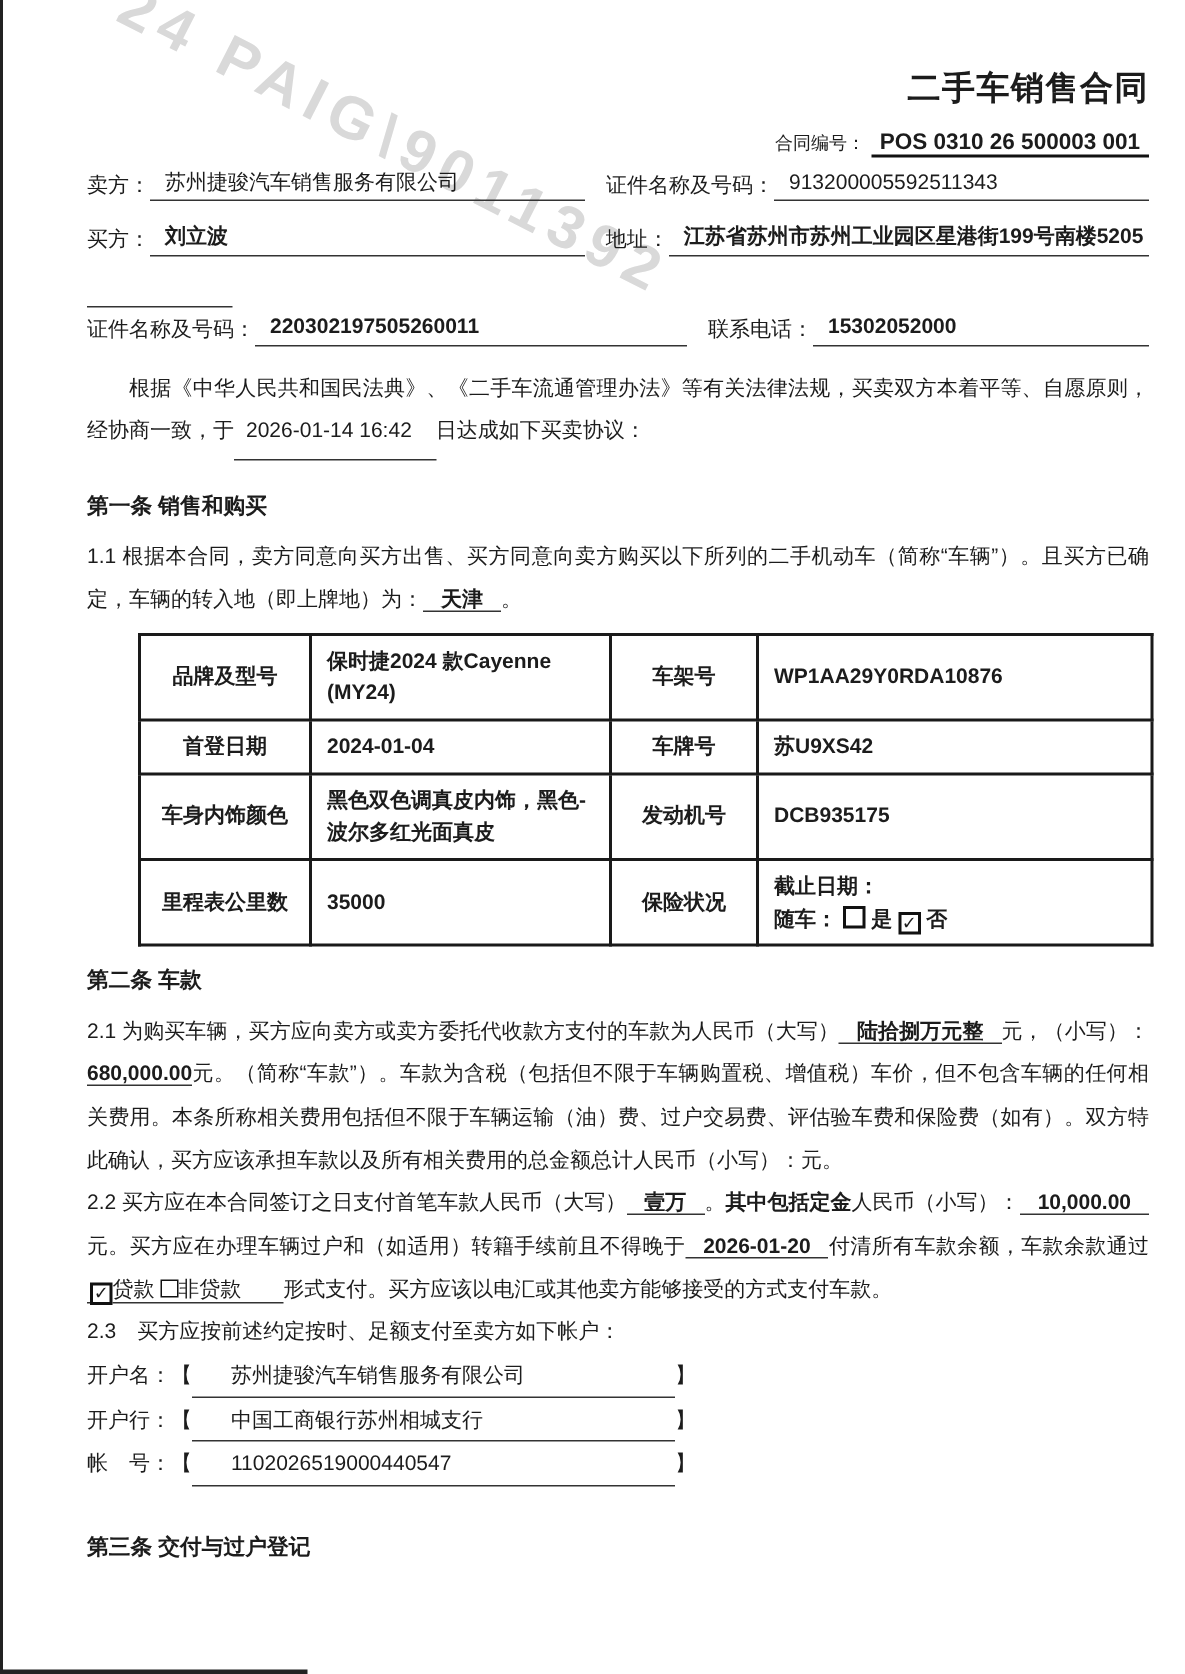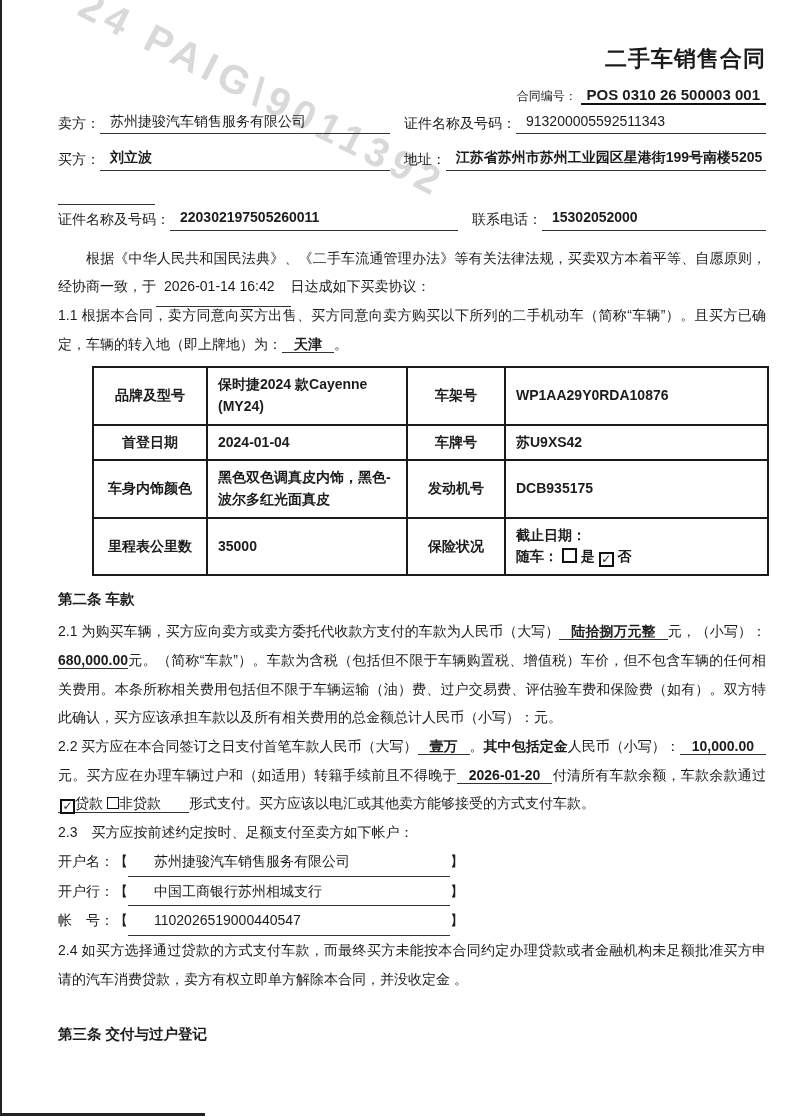--- a/index.html
+++ b/index.html
@@ -99,20 +99,21 @@
       <span class="val b">220302197505260011</span>
     </div>
     <div class="hcell hflex">
       <span class="lbl">联系电话：</span>
       <span class="val b">15302052000</span>
     </div>
   </div>
 
   <p class="body-p indent preamble"><span>根据《中华人民共和国民法典》、《二手车流通管理办法》等有关法律法规，买卖双方本着平等、自愿原则，经协商一致，于</span><span class="u" style="padding:0 16px 12px 8px;">2026-01-14 16:42</span><span>日达成如下买卖协议：</span></p>
 
+  <div class="sec-h">第一条 销售和购买</div>
 
   <p class="body-p"><span>1.1 根据本合同，卖方同意向买方出售、买方同意向卖方购买以下所列的二手机动车（简称“车辆”）。且买方已确定，车辆的转入地（即上牌地）为：</span><span class="uval">天津</span><span>。</span></p>
 
   <table class="veh">
     <tbody>
         <tr>
       <td class="tl">品牌及型号</td>
       <td class="tv1">保时捷2024 款Cayenne (MY24)</td>
       <td class="tl2">车架号</td>
       <td>WP1AA29Y0RDA10876</td>
@@ -158,17 +159,16 @@
   <div class="acct-row">
     <span>开户名：</span><span>【</span><span class="val">苏州捷骏汽车销售服务有限公司</span><span>】</span>
   </div>
   <div class="acct-row">
     <span>开户行：</span><span>【</span><span class="val">中国工商银行苏州相城支行</span><span>】</span>
   </div>
   <div class="acct-row">
     <span>帐　号：</span><span>【</span><span class="val">1102026519000440547</span><span>】</span>
   </div>
 
-  <p class="body-p">2.4 如买方选择通过贷款的方式支付车款，而最终买方未能按本合同约定办理贷款或者金融机构未足额批准买方申请的汽车消费贷款，卖方有权立即单方解除本合同，并没收定金 。</p>
 
   <div class="sec-h" style="margin-top:30px;">第三条 交付与过户登记</div>
 
 </div>
 
 </body></html>

